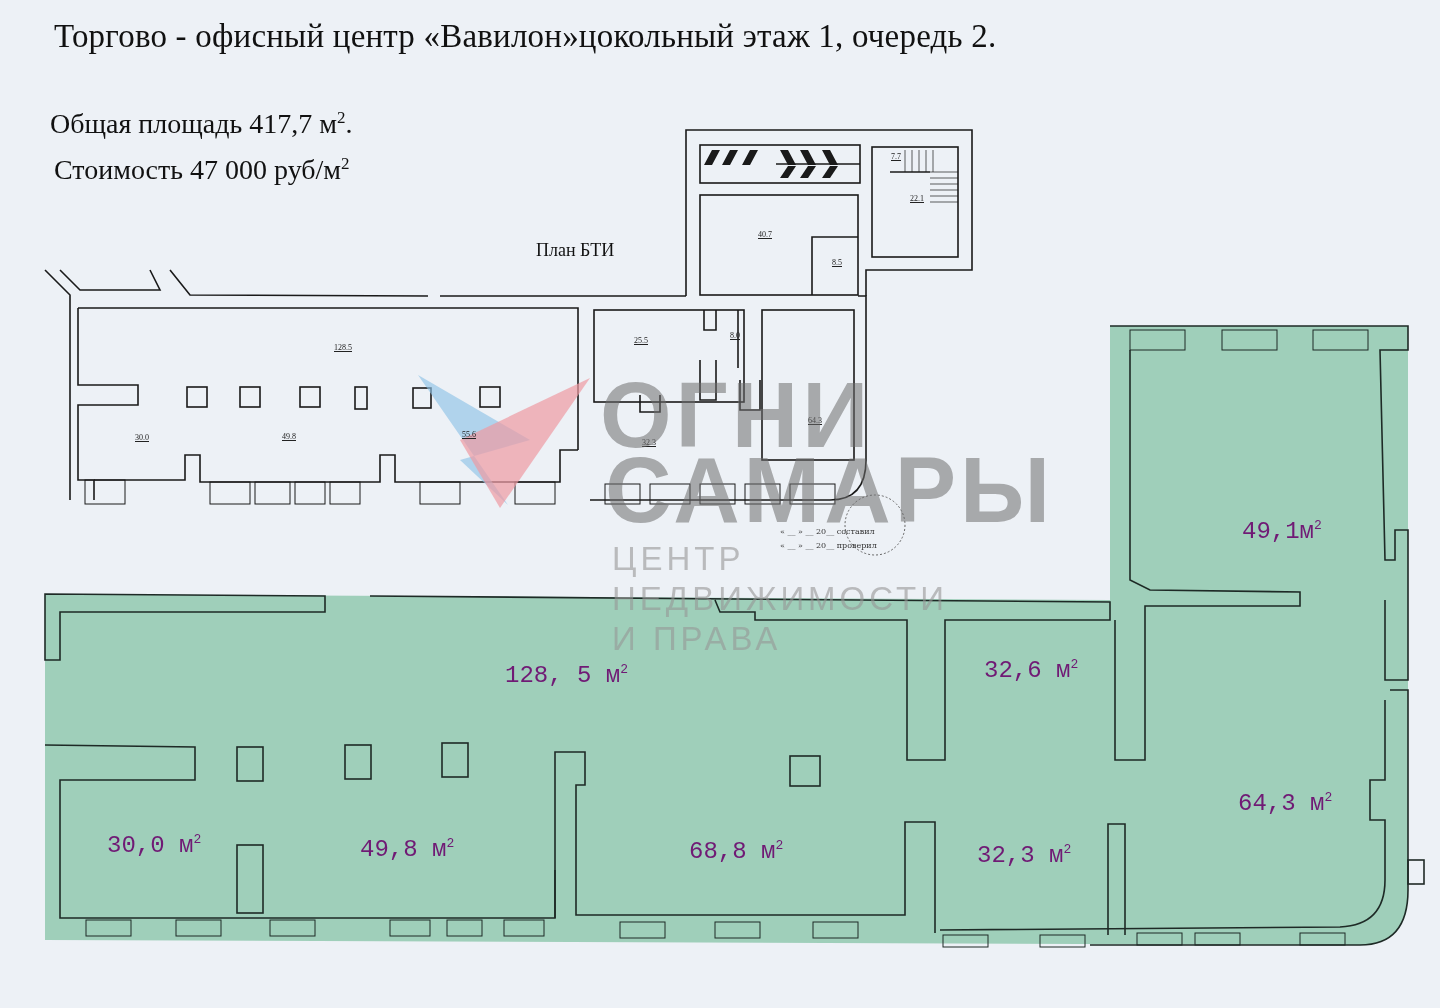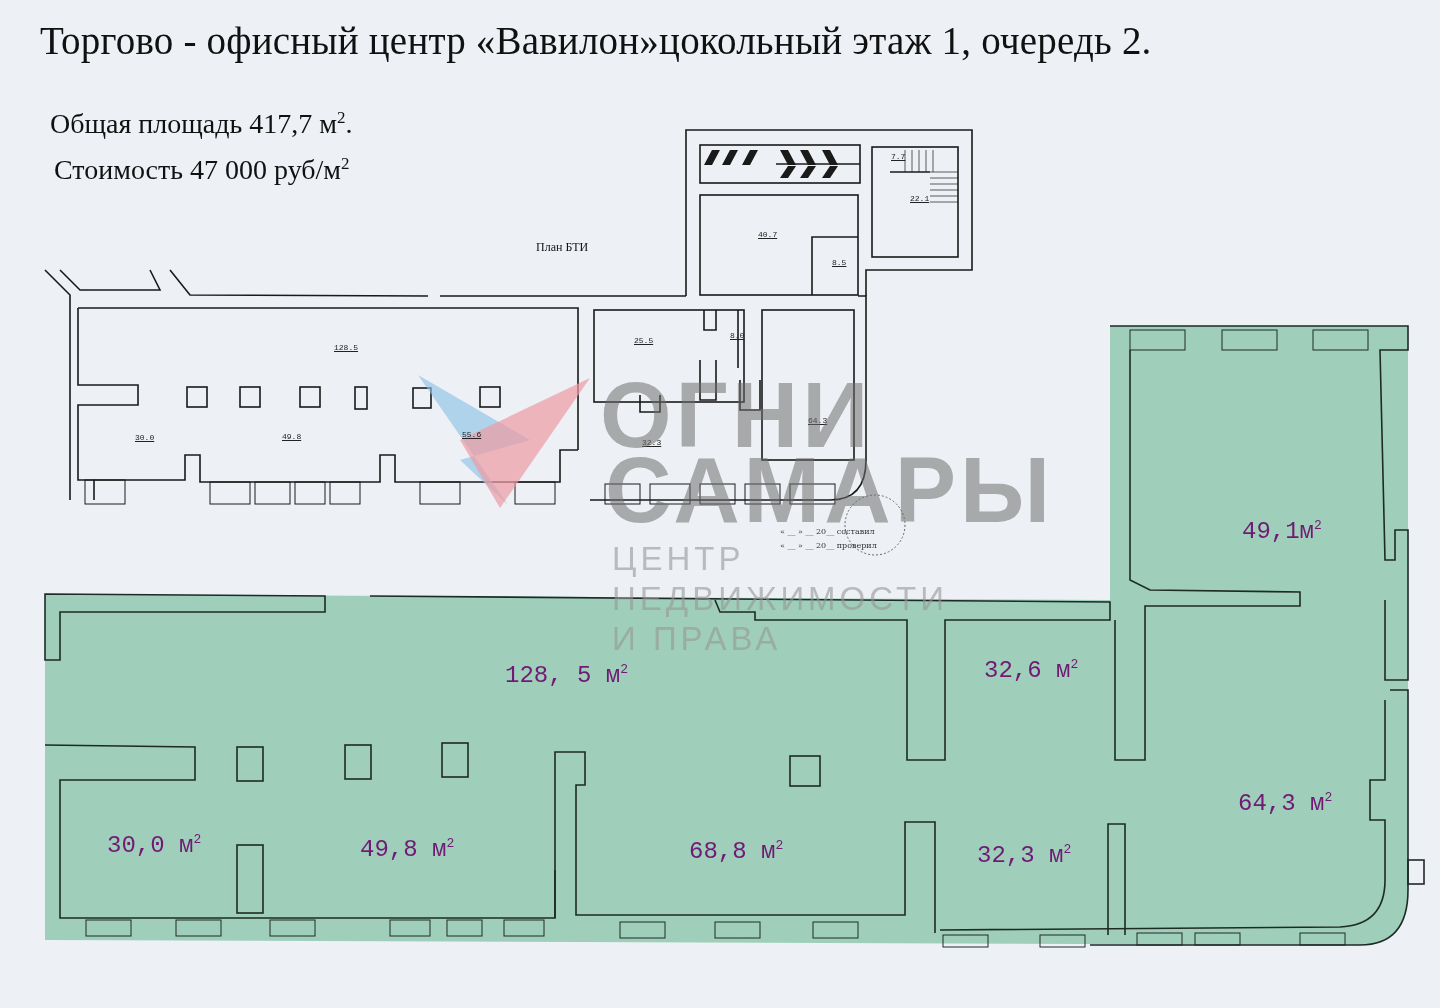--- a/index.html
+++ b/index.html
@@ -4,46 +4,46 @@
   <style>
     html, body { margin: 0; padding: 0; }
     body {
       width: 1440px; height: 1008px; overflow: hidden;
       background: #edf1f6;
       position: relative;
       font-family: "Liberation Serif", "DejaVu Serif", serif;
       color: #111;
     }
     .title {
-      position: absolute; left: 40px; top: 18px;
-      font-size: 39px; letter-spacing: 0.2px; white-space: nowrap;
+      position: absolute; left: 54px; top: 18px;
+      font-size: 33px; letter-spacing: 0.2px; white-space: nowrap;
     }
     .info-line { position: absolute; font-size: 28px; white-space: nowrap; }
     .info-area { left: 50px; top: 108px; }
     .info-price { left: 54px; top: 154px; }
     .info-line sup { font-size: 17px; }
     .bti-label {
       position: absolute; left: 536px; top: 240px;
-      font-size: 12px;
+      font-size: 18px;
     }
     svg.plan { position: absolute; left: 0; top: 0; }
     .room-label {
       position: absolute;
       font-family: Liberation Mono, monospace;
       font-size: 24px; color: #701a75; white-space: nowrap;
     }
     .room-label sup { font-size: 13px; }
     .wm {
       position: absolute; font-family: "Liberation Sans", "DejaVu Sans", sans-serif;
       color: rgba(120,120,120,0.55); white-space: nowrap; letter-spacing: 2px;
     }
     .wm-big { font-size: 92px; font-weight: bold; letter-spacing: 4px; color: rgba(110,110,110,0.55); }
     .wm-small { font-size: 33px; letter-spacing: 4px; color: rgba(150,150,150,0.6); }
     .bti-num {
-      position: absolute; font-family: Liberation Mono, monospace;
+      position: absolute; font-family: Liberation Serif, serif;
       font-size: 8px; color: #222; text-decoration: underline; white-space: nowrap;
     }
     .stamp-text {
       position: absolute; font-family: "DejaVu Serif", serif; 
       font-size: 8px; color: #333; white-space: nowrap;
     }
   </style>
 </head>
 <body>
 

